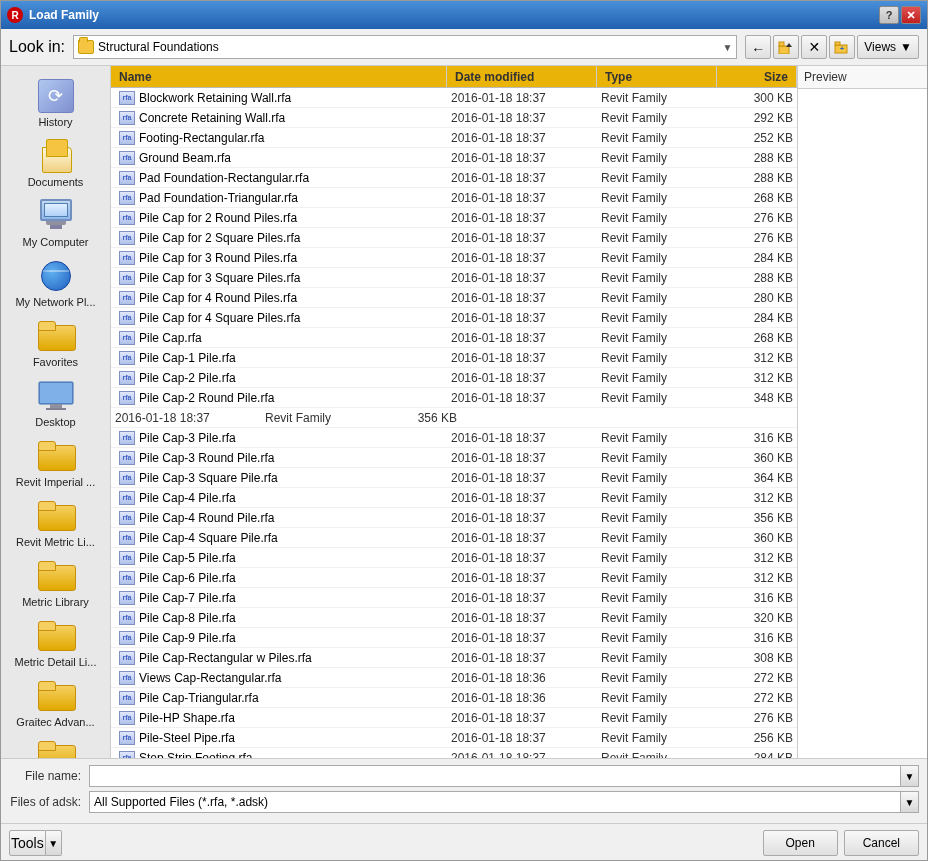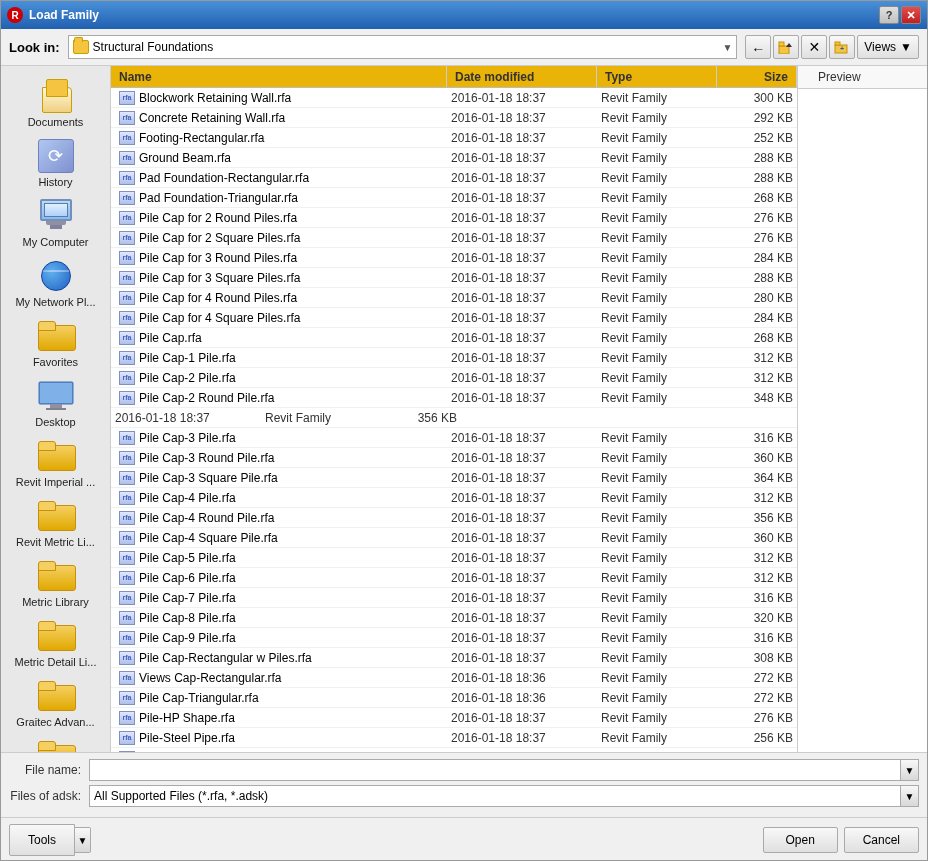--- a/index.html
+++ b/index.html
@@ -66,21 +66,21 @@
     
     .toolbar {
       background: #f0f0f0;
       border-bottom: 1px solid #ccc;
       padding: 6px 8px;
       display: flex;
       align-items: center;
       gap: 8px;
     }
     
-    .look-in-label { font-size: 13px; white-space: nowrap; font-weight: bold; }
+    .look-in-label { font-size: 16px; white-space: nowrap; }
     
     .look-in-combo {
       flex: 1;
       display: flex;
       align-items: center;
       border: 1px solid #aaa;
       background: white;
       height: 24px;
       padding: 0 4px;
     }
@@ -487,26 +487,26 @@
       border-top: 1px solid #ccc;
     }
     
     .tools-btn {
       display: flex;
       align-items: center;
       gap: 0;
     }
     
     .btn-tools-main {
-      height: 32px;
-      padding: 0 18px;
+      height: 26px;
+      padding: 0 1px;
       background: linear-gradient(to bottom, #f8f8f8, #e0e0e0);
       border: 1px solid #aaa;
       border-radius: 2px 0 0 2px;
-      font-size: 12px;
+      font-size: 14px;
       cursor: pointer;
     }
     
     .btn-tools-arrow {
       height: 26px;
       width: 16px;
       background: linear-gradient(to bottom, #f8f8f8, #d8d8d8);
       border: 1px solid #aaa;
       border-left: none;
       border-radius: 0 2px 2px 0;
@@ -537,21 +537,21 @@
       width: 130px;
       background: #f8f8f8;
       border-left: 1px solid #ccc;
       display: flex;
       flex-direction: column;
     }
     
     .preview-label {
       font-size: 12px;
       color: #333;
-      padding: 4px 20px;
+      padding: 4px 6px;
       border-bottom: 1px solid #ccc;
     }
     
     .preview-content {
       flex: 1;
       background: white;
     }
     
     .views-btn {
       display: flex;
@@ -610,30 +610,30 @@
       </div>
     </div>
   </div>
 
   <div class="main-content">
 
     <div class="sidebar">
 
       <div class="sidebar-item">
         <div class="sidebar-icon">
-          <div class="icon-documents"></div>
-        </div>
-        <span class="sidebar-label">Documents</span>
+          <div class="icon-history"></div>
+        </div>
+        <span class="sidebar-label">History</span>
       </div>
 
       <div class="sidebar-item">
         <div class="sidebar-icon">
-          <div class="icon-history"></div>
-        </div>
-        <span class="sidebar-label">History</span>
+          <div class="icon-documents"></div>
+        </div>
+        <span class="sidebar-label">Documents</span>
       </div>
 
       <div class="sidebar-item">
         <div class="sidebar-icon">
           <div class="icon-computer">
             <div class="icon-computer-monitor">
               <div class="icon-computer-screen"></div>
             </div>
             <div class="icon-computer-base"></div>
             <div class="icon-computer-stand"></div>

